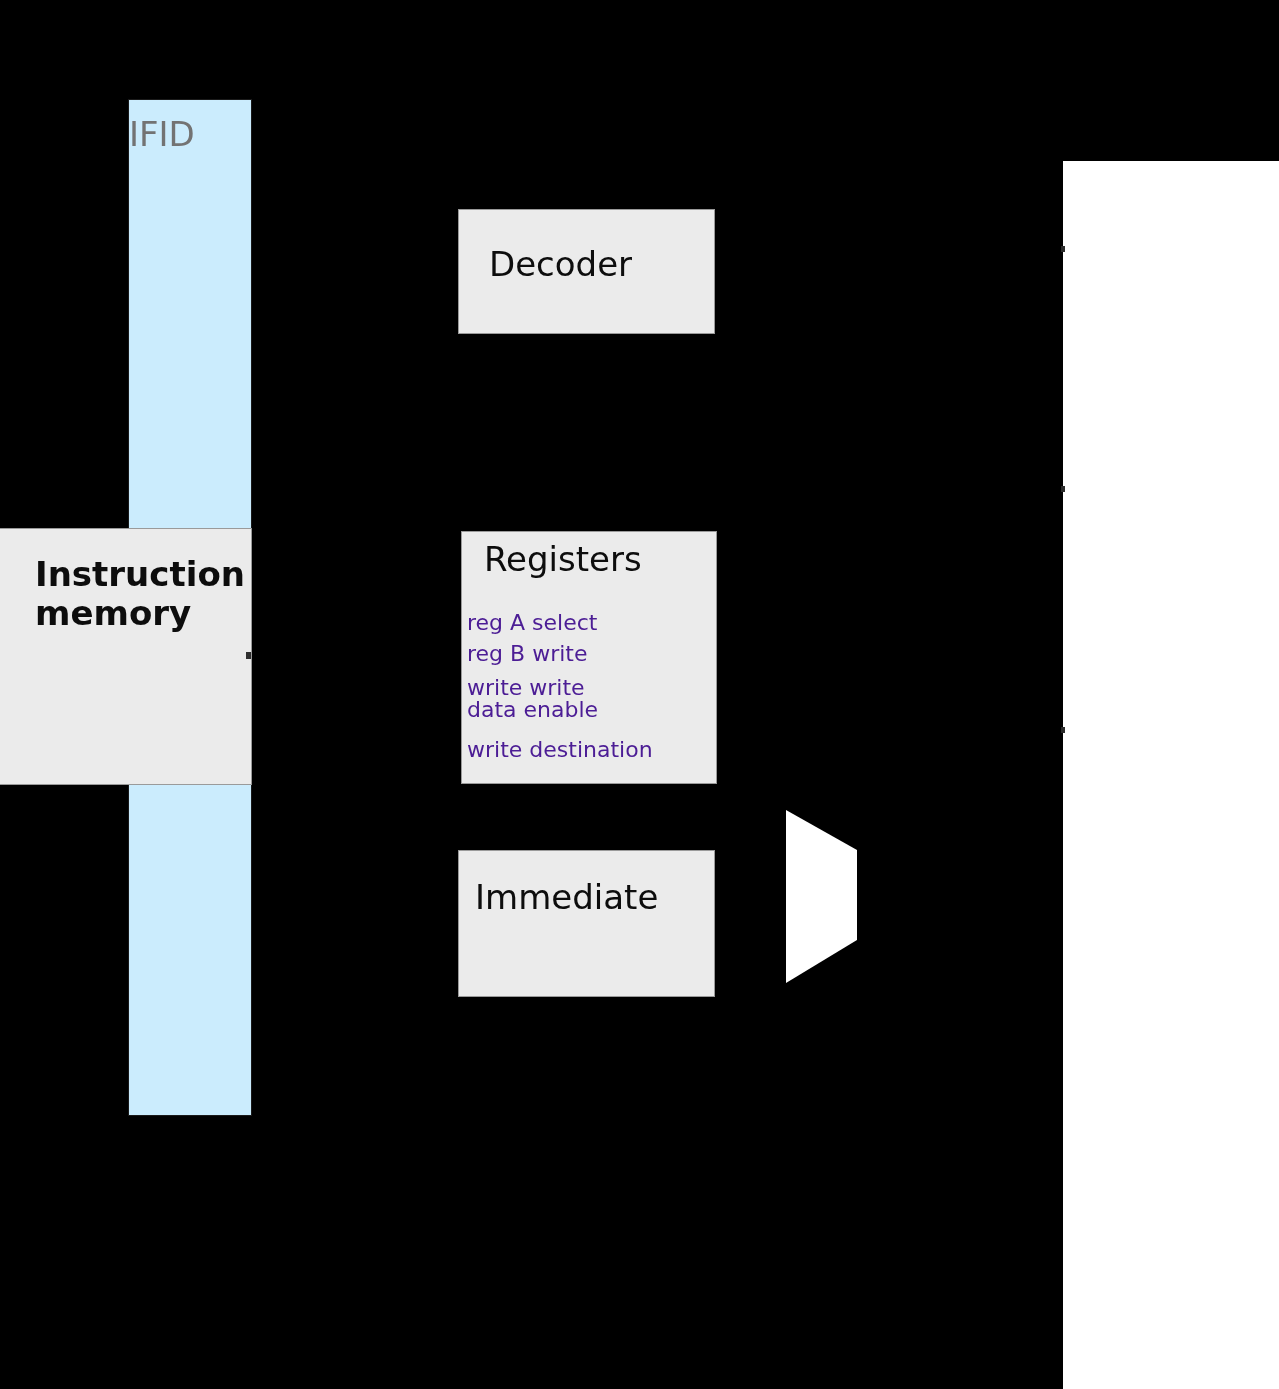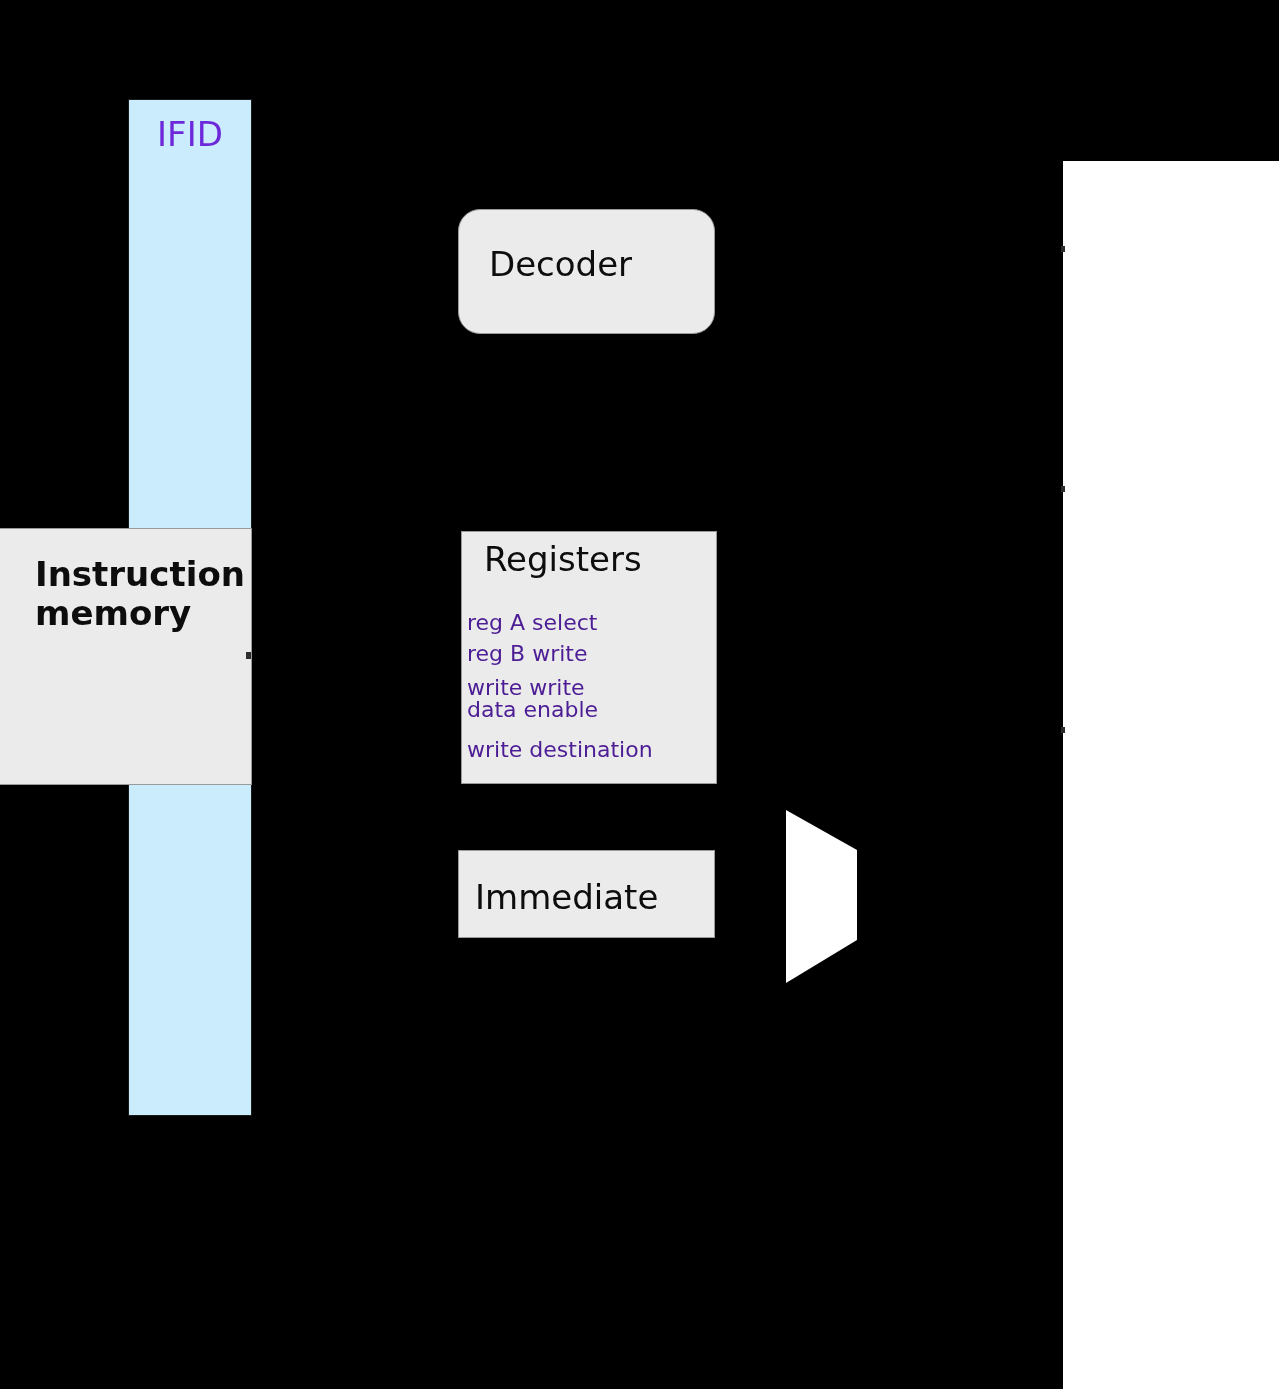--- a/index.html
+++ b/index.html
@@ -38,23 +38,23 @@
     position: absolute;
     background: #cbecfd;
     border: 1px solid #1a1a1a;
     box-sizing: border-box;
   }
   .pipe-reg .pipe-label {
     position: absolute;
     top: 16px;
     left: 0;
     right: 0;
-    text-align: center;
+    text-align: left;
     font-size: 34px;
-    color: #6d28d9;
+    color: #737373;
     line-height: 1.1;
   }
   #pipe-ifid { left: 128px; top: 99px;  width: 124px; height: 1017px; }
   #pipe-idex { left: 914px; top: 99px;  width: 124px; height: 1017px; }
 
   
   .unit-box {
     position: absolute;
     background: #ebebeb;
     border: 1px solid #9a9a9a;
@@ -79,21 +79,21 @@
     position: absolute;
     left: 246px;
     top: 652px;
     width: 5px;
     height: 7px;
     background: #2f2f2f;
   }
 
   
   #box-decoder {
-    left: 458px; top: 209px; width: 257px; height: 125px; border-radius: 22px;
+    left: 458px; top: 209px; width: 257px; height: 125px;
   }
   #box-decoder .unit-title {
     position: absolute; left: 30px; top: 35px;
   }
 
   
   #box-registers {
     left: 461px; top: 531px; width: 256px; height: 253px;
   }
   #box-registers .unit-title {
@@ -109,21 +109,21 @@
     font-size: 22px;
     color: #4c1d95;
     line-height: 1.0;
   }
   .reg-port.gap-sm { margin-top: 9px; }
   .reg-port.gap-md { margin-top: 12px; }
   .reg-port.gap-lg { margin-top: 18px; }
 
   
   #box-immediate {
-    left: 458px; top: 850px; width: 257px; height: 88px; padding-left: 44px;
+    left: 458px; top: 850px; width: 257px; height: 147px; padding-left: 44px;
   }
   #box-immediate .unit-title {
     position: absolute; left: 16px; top: 27px;
   }
 
   
   .mux {
     position: absolute;
     left: 784px;
     top: 806px;

